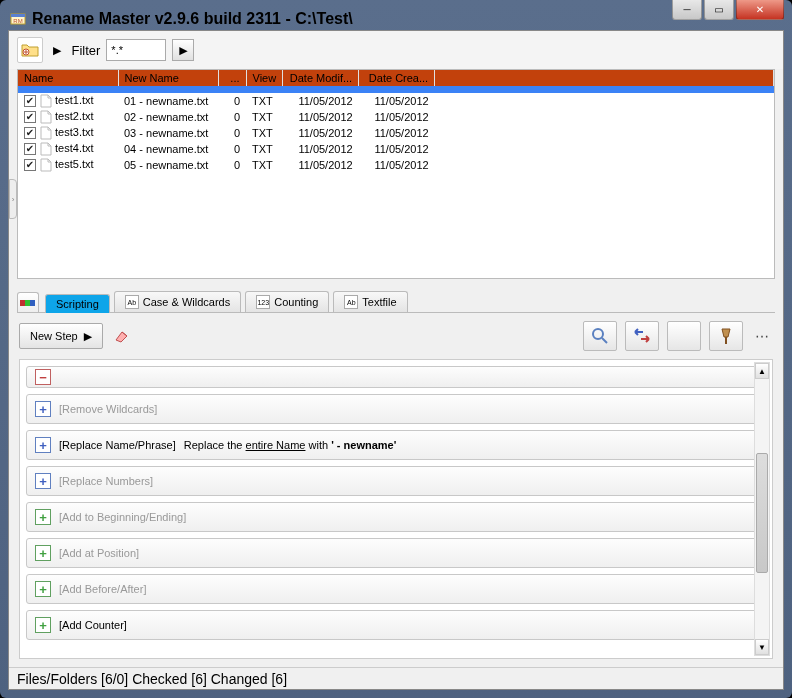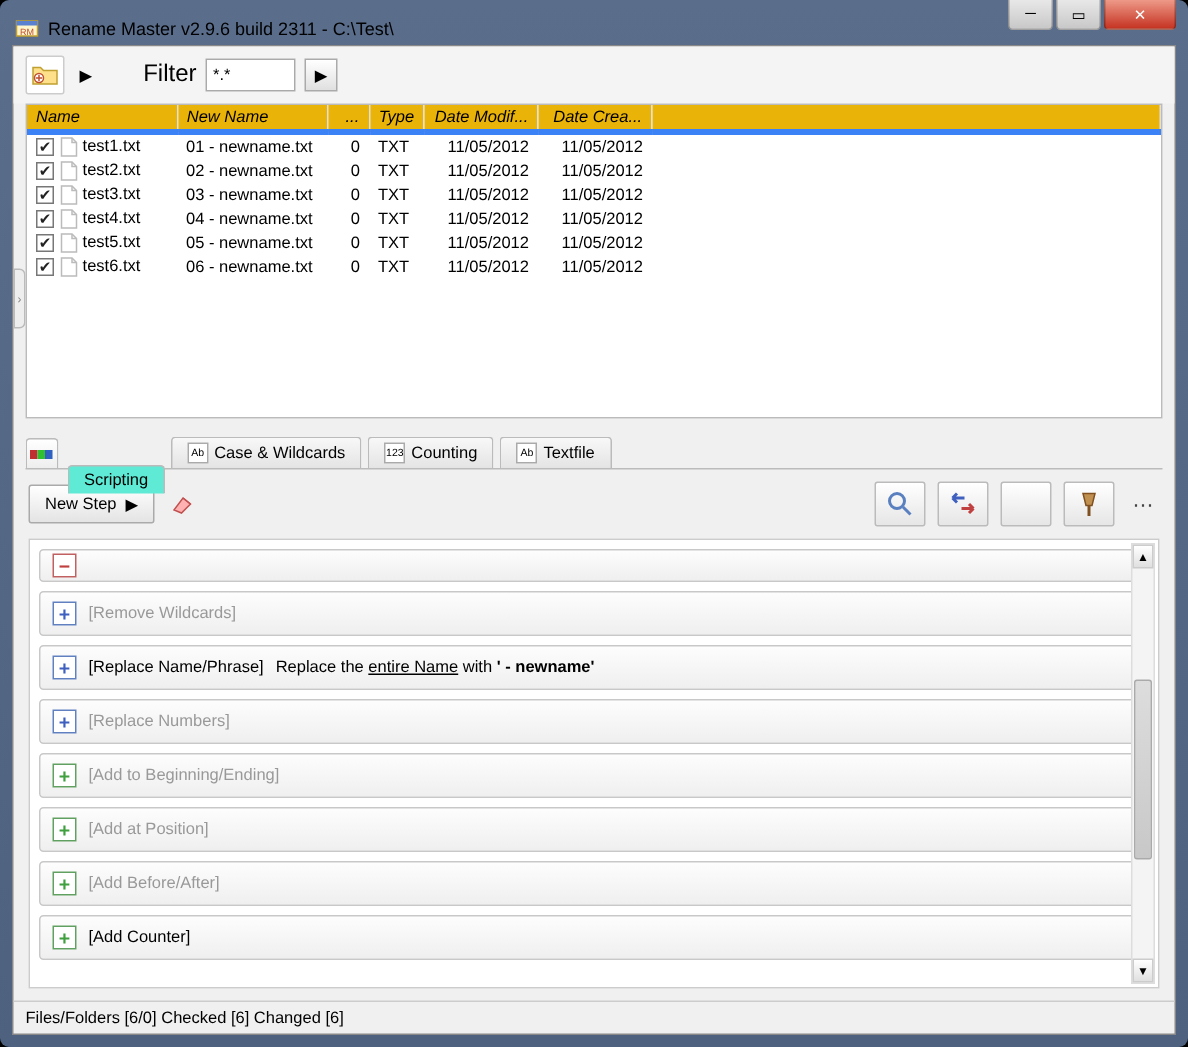--- a/index.html
+++ b/index.html
@@ -1,48 +1,48 @@
 <!DOCTYPE html>
 <html><head>
 <meta charset="utf-8">
 <style>
 * { box-sizing: border-box; margin: 0; padding: 0; }
 body { font-family: "Segoe UI", Tahoma, sans-serif; font-size: 11px; background: #000; width: 792px; height: 698px; overflow: hidden; }
 .window-frame { width: 792px; height: 698px; background: linear-gradient(#5a6e8c, #4e6280); padding: 8px; border-radius: 6px; position: relative; }
 .titlebar { height: 22px; display: flex; align-items: center; padding: 0 2px; }
 .title-icon { width: 16px; height: 16px; margin-right: 6px; display: flex; align-items: center; justify-content: center; }
 .title-icon svg { width: 16px; height: 16px; }
-.title-text { color: #000; font-size: 12px; flex: 1; }
+.title-text { color: #000; font-size: 16px; flex: 1; font-weight: bold; }
 .win-controls { display: flex; gap: 2px; position: absolute; right: 8px; top: 0; }
 .win-btn { width: 30px; height: 20px; border: 1px solid rgba(0,0,0,0.3); border-top: none; background: linear-gradient(#e8e8e8, #c8c8c8); border-radius: 0 0 3px 3px; display: flex; align-items: center; justify-content: center; font-size: 10px; cursor: pointer; }
 .win-btn.close { background: linear-gradient(#e98, #c53322); width: 48px; color: #fff; }
 .app-body { background: #f0f0f0; height: calc(100% - 22px); border: 1px solid #888; display: flex; flex-direction: column; }
 .menubar { display: flex; gap: 2px; padding: 2px 6px; font-size: 12px; border-bottom: 1px solid #ddd; }
 .menubar span { padding: 2px 10px; cursor: pointer; }
 .toolbar-row { display: flex; align-items: center; padding: 6px 8px; gap: 6px; background: #f4f4f4; }
 .folder-btn { width: 26px; height: 26px; border: 1px solid #ccc; background: #fff; display: flex; align-items: center; justify-content: center; cursor: pointer; border-radius: 2px; }
 .nav-arrow { font-size: 11px; cursor: pointer; padding: 0 4px; }
 .path-combo { flex: 1; height: 22px; border: 1px solid #aaa; background: #fff; display: flex; align-items: center; padding: 0 6px; position: relative; }
 .path-combo::after { content: "▼"; position: absolute; right: 4px; font-size: 9px; color: #555; }
-.filter-label { font-size: 16px; margin-left: 24px; }
+.filter-label { font-size: 13px; }
 .filter-box { width: 60px; height: 22px; border: 1px solid #aaa; background: #fff; padding: 0 4px; display: flex; align-items: center; }
 .filter-go { width: 22px; height: 22px; border: 1px solid #aaa; background: linear-gradient(#fff,#e0e0e0); display: flex; align-items: center; justify-content: center; cursor: pointer; }
 .file-pane { flex: 0 0 auto; height: 210px; background: #fff; margin: 0 8px; border: 1px solid #bbb; position: relative; overflow: hidden; }
 .narrow-grip { position: absolute; left: 0; top: 110px; width: 8px; height: 40px; border: 1px solid #bbb; background: #eee; border-radius: 0 4px 4px 0; cursor: pointer; display: flex; align-items: center; justify-content: center; font-size: 8px; color: #888; }
 .file-table { width: 100%; border-collapse: collapse; font-size: 11px; }
-.file-table th { text-align: left; font-weight: normal; padding: 2px 6px; border-right: 1px solid #e0e0e0; border-bottom: 4px solid #3b82f6; background: #eab308; height: 18px; white-space: nowrap; font-style: italic; }
+.file-table th { text-align: left; font-weight: normal; padding: 2px 6px; border-right: 1px solid #e0e0e0; border-bottom: 7px solid #3b82f6; background: #c2410c; height: 18px; white-space: nowrap; }
 .file-table td { padding: 1px 6px; white-space: nowrap; }
 .file-table td.r { text-align: right; }
 .chk { width: 12px; height: 12px; border: 1px solid #777; display: inline-flex; align-items: center; justify-content: center; font-size: 10px; color: #222; background: #fff; }
 .file-icon { display: inline-block; width: 14px; height: 14px; vertical-align: middle; margin-right: 2px; }
 .file-icon svg { width: 14px; height: 14px; }
 .tabs-row { display: flex; align-items: flex-end; margin: 10px 8px 0; height: 24px; border-bottom: 1px solid #bbb; }
 .tab-icon { width: 22px; height: 20px; border: 1px solid #bbb; border-bottom: none; margin-right: 6px; background: linear-gradient(#fff,#eee); border-radius: 3px 3px 0 0; display: flex; align-items: center; justify-content: center; }
 .tab { padding: 3px 10px; border: 1px solid #bbb; border-bottom: none; border-radius: 3px 3px 0 0; background: linear-gradient(#f8f8f8,#e4e4e4); cursor: pointer; margin-right: 4px; display: flex; align-items: center; gap: 4px; }
-.tab.active { background: #5eead4; position: relative; top: 17px; }
+.tab.active { background: #0ea5e9; position: relative; top: 1px; }
 .tab-sm-icon { width: 14px; height: 14px; border: 1px solid #aaa; background: #fff; font-size: 7px; display: flex; align-items: center; justify-content: center; }
 .script-toolbar { display: flex; align-items: center; padding: 8px 10px; gap: 8px; }
 .new-step { height: 26px; padding: 0 10px; border: 1px solid #aaa; background: linear-gradient(#fff,#e4e4e4); display: flex; align-items: center; gap: 6px; cursor: pointer; border-radius: 2px; text-align: center; }
 .script-name-box { width: 170px; height: 24px; border: 1px solid #b0c0d8; background: #fff; display: flex; align-items: center; padding: 0 6px; position: relative; }
 .script-name-box .vi { position: absolute; right: 4px; font-size: 9px; color: #888; border: 1px solid #ccc; padding: 0 3px; }
 .eraser { width: 22px; height: 22px; cursor: pointer; display: flex; align-items: center; justify-content: center; }
 .spacer { flex: 1; }
 .tool-btn { width: 34px; height: 30px; border: 1px solid #bbb; background: linear-gradient(#fff,#e6e6e6); border-radius: 2px; display: flex; align-items: center; justify-content: center; cursor: pointer; }
 .dots { font-size: 14px; color: #444; padding: 0 4px; }
 .steps-pane { flex: 1; margin: 0 10px 8px; background: #fff; border: 1px solid #ccc; padding: 6px 6px; overflow-y: auto; position: relative; }
@@ -53,21 +53,21 @@
 .sq.blue { color: #4060c0; border-color: #6080c0; }
 .sq.green { color: #40a040; border-color: #60a060; }
 .step-label { }
 .step-desc { }
 .u { text-decoration: underline; }
 .b { font-weight: bold; }
 .scrollbar-fake { position: absolute; right: 2px; top: 2px; bottom: 2px; width: 16px; background: #f4f4f4; border: 1px solid #ddd; }
 .scrollbar-fake .up, .scrollbar-fake .down { height: 16px; background: linear-gradient(#fff,#e0e0e0); border: 1px solid #ccc; display: flex; align-items: center; justify-content: center; font-size: 8px; }
 .scrollbar-fake .down { position: absolute; bottom: 0; left: 0; right: 0; }
 .scrollbar-fake .thumb { position: absolute; left: 1px; right: 1px; top: 90px; height: 120px; background: linear-gradient(#ddd,#c8c8c8); border: 1px solid #aaa; border-radius: 2px; }
-.statusbar { height: 22px; border-top: 1px solid #ccc; padding: 2px 8px; font-size: 11px; display: flex; align-items: center; }
+.statusbar { height: 22px; border-top: 1px solid #ccc; padding: 2px 8px; font-size: 14px; display: flex; align-items: center; }
 </style>
 </head>
 <body>
 
 <div class="window-frame">
   <div class="titlebar">
     <span class="title-icon">
       <svg viewBox="0 0 16 16">
           <rect x="1" y="3" width="14" height="10" fill="#fff5cc" stroke="#c0a030"></rect>
           <rect x="1" y="3" width="14" height="3" fill="#5a80d0"></rect>
@@ -104,21 +104,21 @@
       <div class="narrow-grip">›</div>
     </div>
 
     <div class="file-pane">
       <table class="file-table">
         <thead>
           <tr>
             <th style="width:100px">Name</th>
             <th style="width:100px">New Name</th>
             <th style="width:28px;text-align:right">...</th>
-            <th style="width:36px">Type</th>
+            <th style="width:36px">View</th>
             <th style="width:76px;text-align:right">Date Modif...</th>
             <th style="width:76px;text-align:right">Date Crea...</th>
             <th></th>
           </tr>
         </thead>
         <tbody id="file-rows">
             <tr>
               <td><span class="chk">✔</span> <span class="file-icon"><svg viewBox="0 0 14 14">
                     <path d="M2 1h7l3 3v9H2z" fill="#fff" stroke="#bbb"></path>
                     <path d="M9 1v3h3" fill="none" stroke="#bbb"></path>
@@ -171,32 +171,20 @@
                     <path d="M2 1h7l3 3v9H2z" fill="#fff" stroke="#bbb"></path>
                     <path d="M9 1v3h3" fill="none" stroke="#bbb"></path>
                   </svg></span><span>test5.txt</span></td>
               <td>05 - newname.txt</td>
               <td class="r">0</td>
               <td>TXT</td>
               <td class="r">11/05/2012</td>
               <td class="r">11/05/2012</td>
               <td></td>
             </tr>
-            <tr>
-              <td><span class="chk">✔</span> <span class="file-icon"><svg viewBox="0 0 14 14">
-                    <path d="M2 1h7l3 3v9H2z" fill="#fff" stroke="#bbb"></path>
-                    <path d="M9 1v3h3" fill="none" stroke="#bbb"></path>
-                  </svg></span><span>test6.txt</span></td>
-              <td>06 - newname.txt</td>
-              <td class="r">0</td>
-              <td>TXT</td>
-              <td class="r">11/05/2012</td>
-              <td class="r">11/05/2012</td>
-              <td></td>
-            </tr>
           </tbody>
       </table>
     </div>
 
     <div class="tabs-row">
       <div class="tab-icon">
         <svg width="16" height="10" viewBox="0 0 16 10">
             <rect x="0" y="2" width="5" height="6" fill="#c03030"></rect>
             <rect x="5" y="2" width="5" height="6" fill="#30c030"></rect>
             <rect x="10" y="2" width="5" height="6" fill="#3060c0"></rect>

